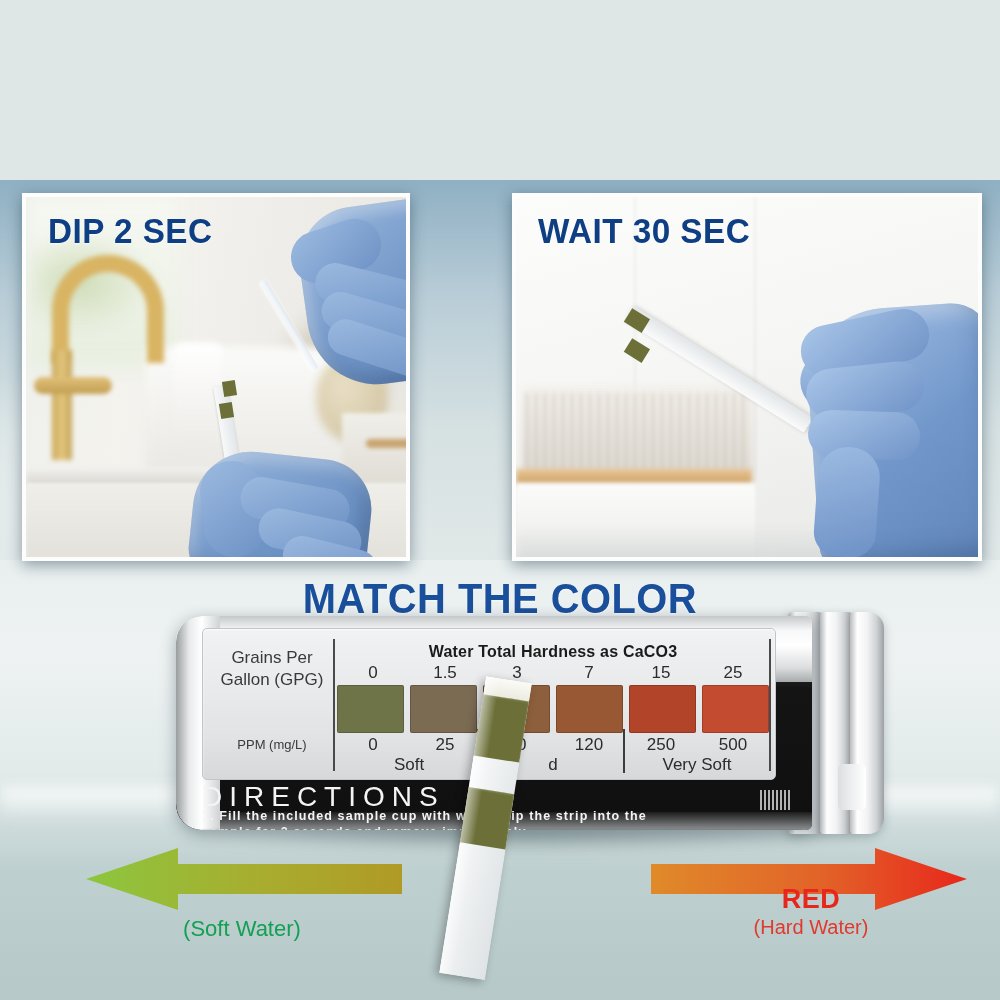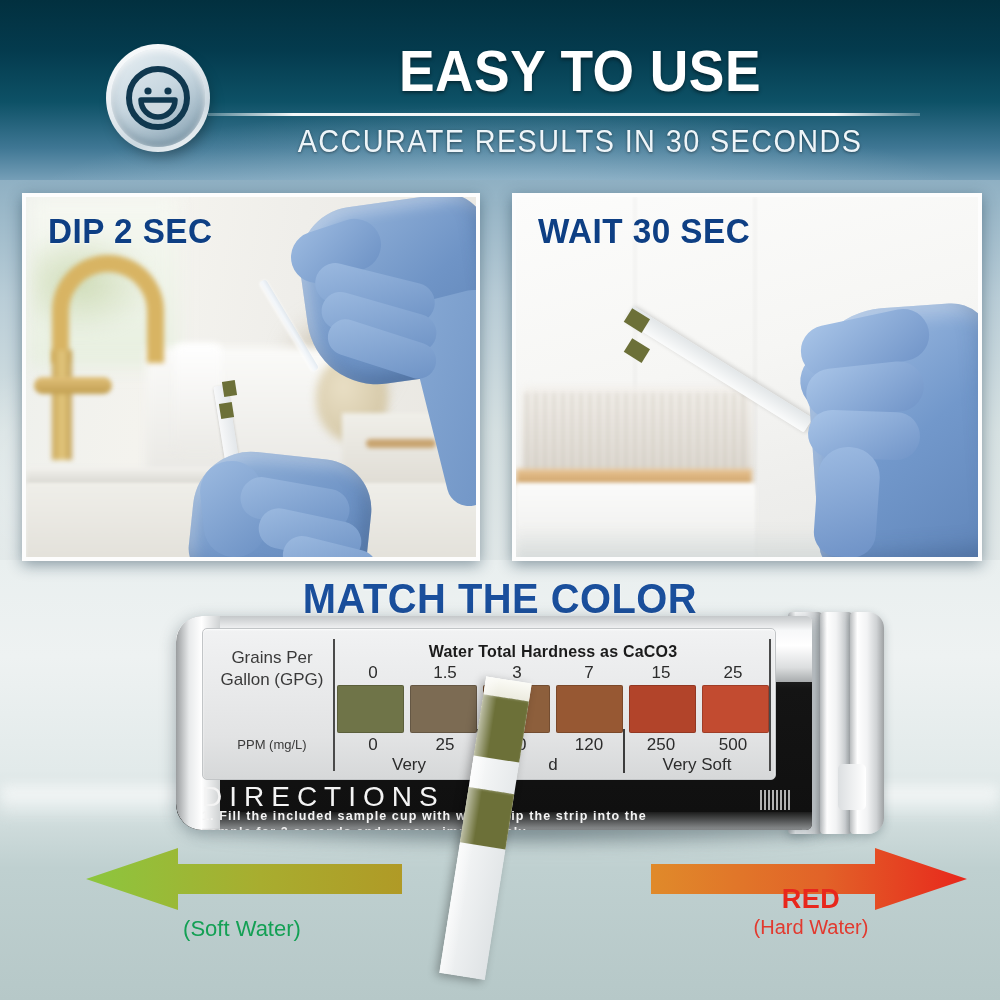--- a/index.html
+++ b/index.html
@@ -82,21 +82,21 @@
     position:absolute; left:0; top:786px; width:1000px; height:32px;
     background:linear-gradient(180deg,rgba(255,255,255,.85),rgba(230,238,238,.15));
     filter:blur(7px);
   }
 
   
   .panel {
     position:absolute; border:4px solid #fdfdfd; overflow:hidden;
     box-shadow:0 4px 14px rgba(20,50,70,.45);
   }
-  .panel-left  { left:22px;  top:193px; width:458px; height:368px; }
+  .panel-left  { left:22px;  top:193px; width:388px; height:368px; }
   .panel-right { left:512px; top:193px; width:470px; height:368px; }
   .panel-label {
     position:absolute; left:22px; top:14px; z-index:9;
     color:#0e3f84; font-size:35px; font-weight:bold; letter-spacing:.5px;
     font-family:"Liberation Sans Narrow","Liberation Sans", sans-serif;
     transform:scaleX(.95); transform-origin:left center;
     text-shadow:0 1px 2px rgba(255,255,255,.7);
     white-space:nowrap;
   }
   .photo { position:absolute; inset:0; overflow:hidden; }
@@ -407,41 +407,20 @@
   .arrow-sub-r {
     position:absolute; left:40px; top:68px;
     color:#e2392e; font-size:20px; width:240px; text-align:center;
   }
 </style>
 </head>
 <body>
 
 <div id="canvas">
 
-  <div class="header">
-    <div class="header-glow"></div>
-
-    <div class="smiley-wrap">
-      <div class="smiley-shadow"></div>
-      <div class="smiley-ring">
-        <div class="smiley-face">
-          <svg class="smiley-svg" width="72" height="72" viewBox="0 0 72 72">
-            <circle cx="36" cy="36" r="29" fill="none" stroke="#10384f" stroke-width="6"></circle>
-            <circle cx="26" cy="29" r="3.6" fill="#10384f"></circle>
-            <circle cx="46" cy="29" r="3.6" fill="#10384f"></circle>
-            <path d="M19 38 A17 17 0 0 0 53 38 Z" fill="#ced9e0" stroke="#10384f" stroke-width="5.5" stroke-linejoin="round"></path>
-          </svg>
-        </div>
-      </div>
-    </div>
-
-    <div class="head-title">EASY TO USE</div>
-    <div class="head-rule"></div>
-    <div class="head-sub">ACCURATE RESULTS IN 30 SECONDS</div>
-  </div>
 
   <div class="mid-bg"></div>
   <div class="low-bg"></div>
   <div class="counter-edge"></div>
 
   <div class="panel panel-left">
     <div class="photo">
       <div class="kitchen-bg"></div>
       <div class="kit-window"></div>
       <div class="kit-green"></div>
@@ -552,21 +531,21 @@
           </div>
         <div class="ppm-row" id="ppm-row">
             <div class="cellnum">0</div>
             <div class="cellnum">25</div>
             <div class="cellnum">50</div>
             <div class="cellnum">120</div>
             <div class="cellnum">250</div>
             <div class="cellnum">500</div>
           </div>
         <div class="cat-row" id="cat-row">
-            <div class="cat" style="left: 0px; width: 144px;">Very</div>
+            <div class="cat" style="left: 0px; width: 144px;">Soft</div>
             <div class="cat" style="left: 144px; width: 144px;">d</div>
             <div class="cat" style="left: 288px; width: 144px;">Very Soft</div>
           </div>
         <div class="seg-div" style="left:274px"></div>
         <div class="seg-div" style="left:420px"></div>
       </div>
 
       <div class="directions">
         <div class="dir-head">DIRECTIONS</div>
         <div class="dir-body">1. Fill the included sample cup with water, dip the strip into the</div>

